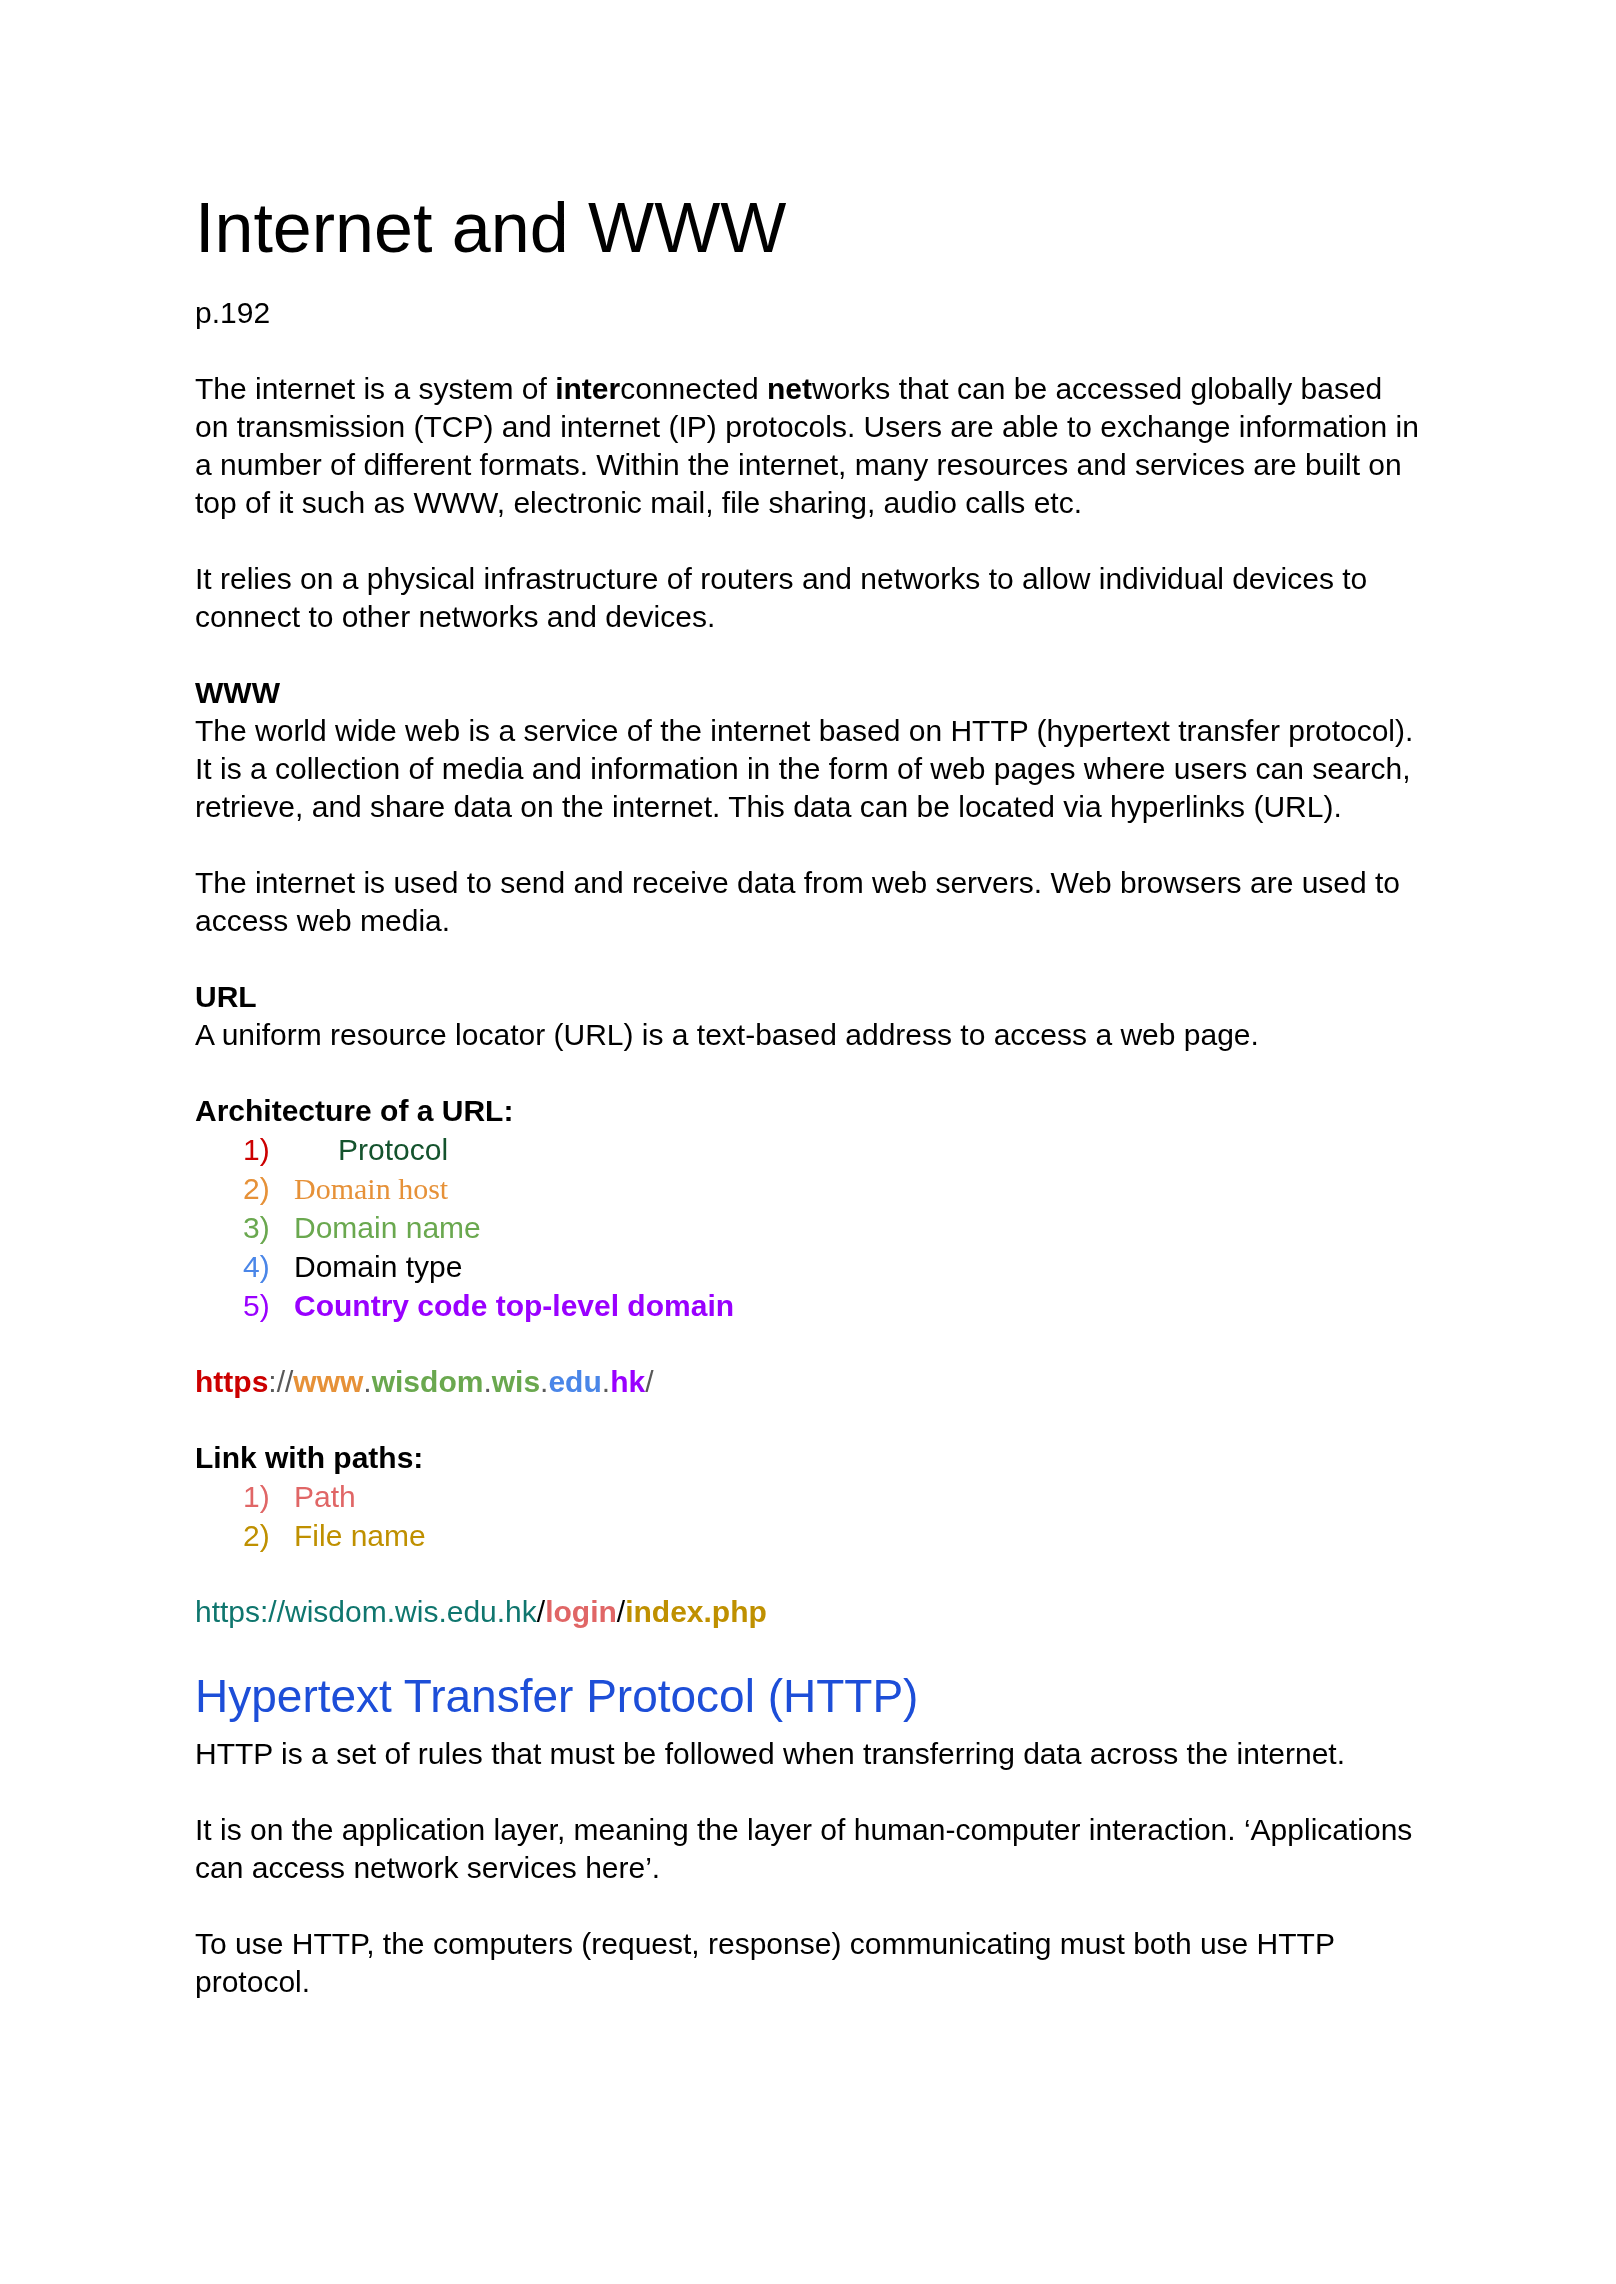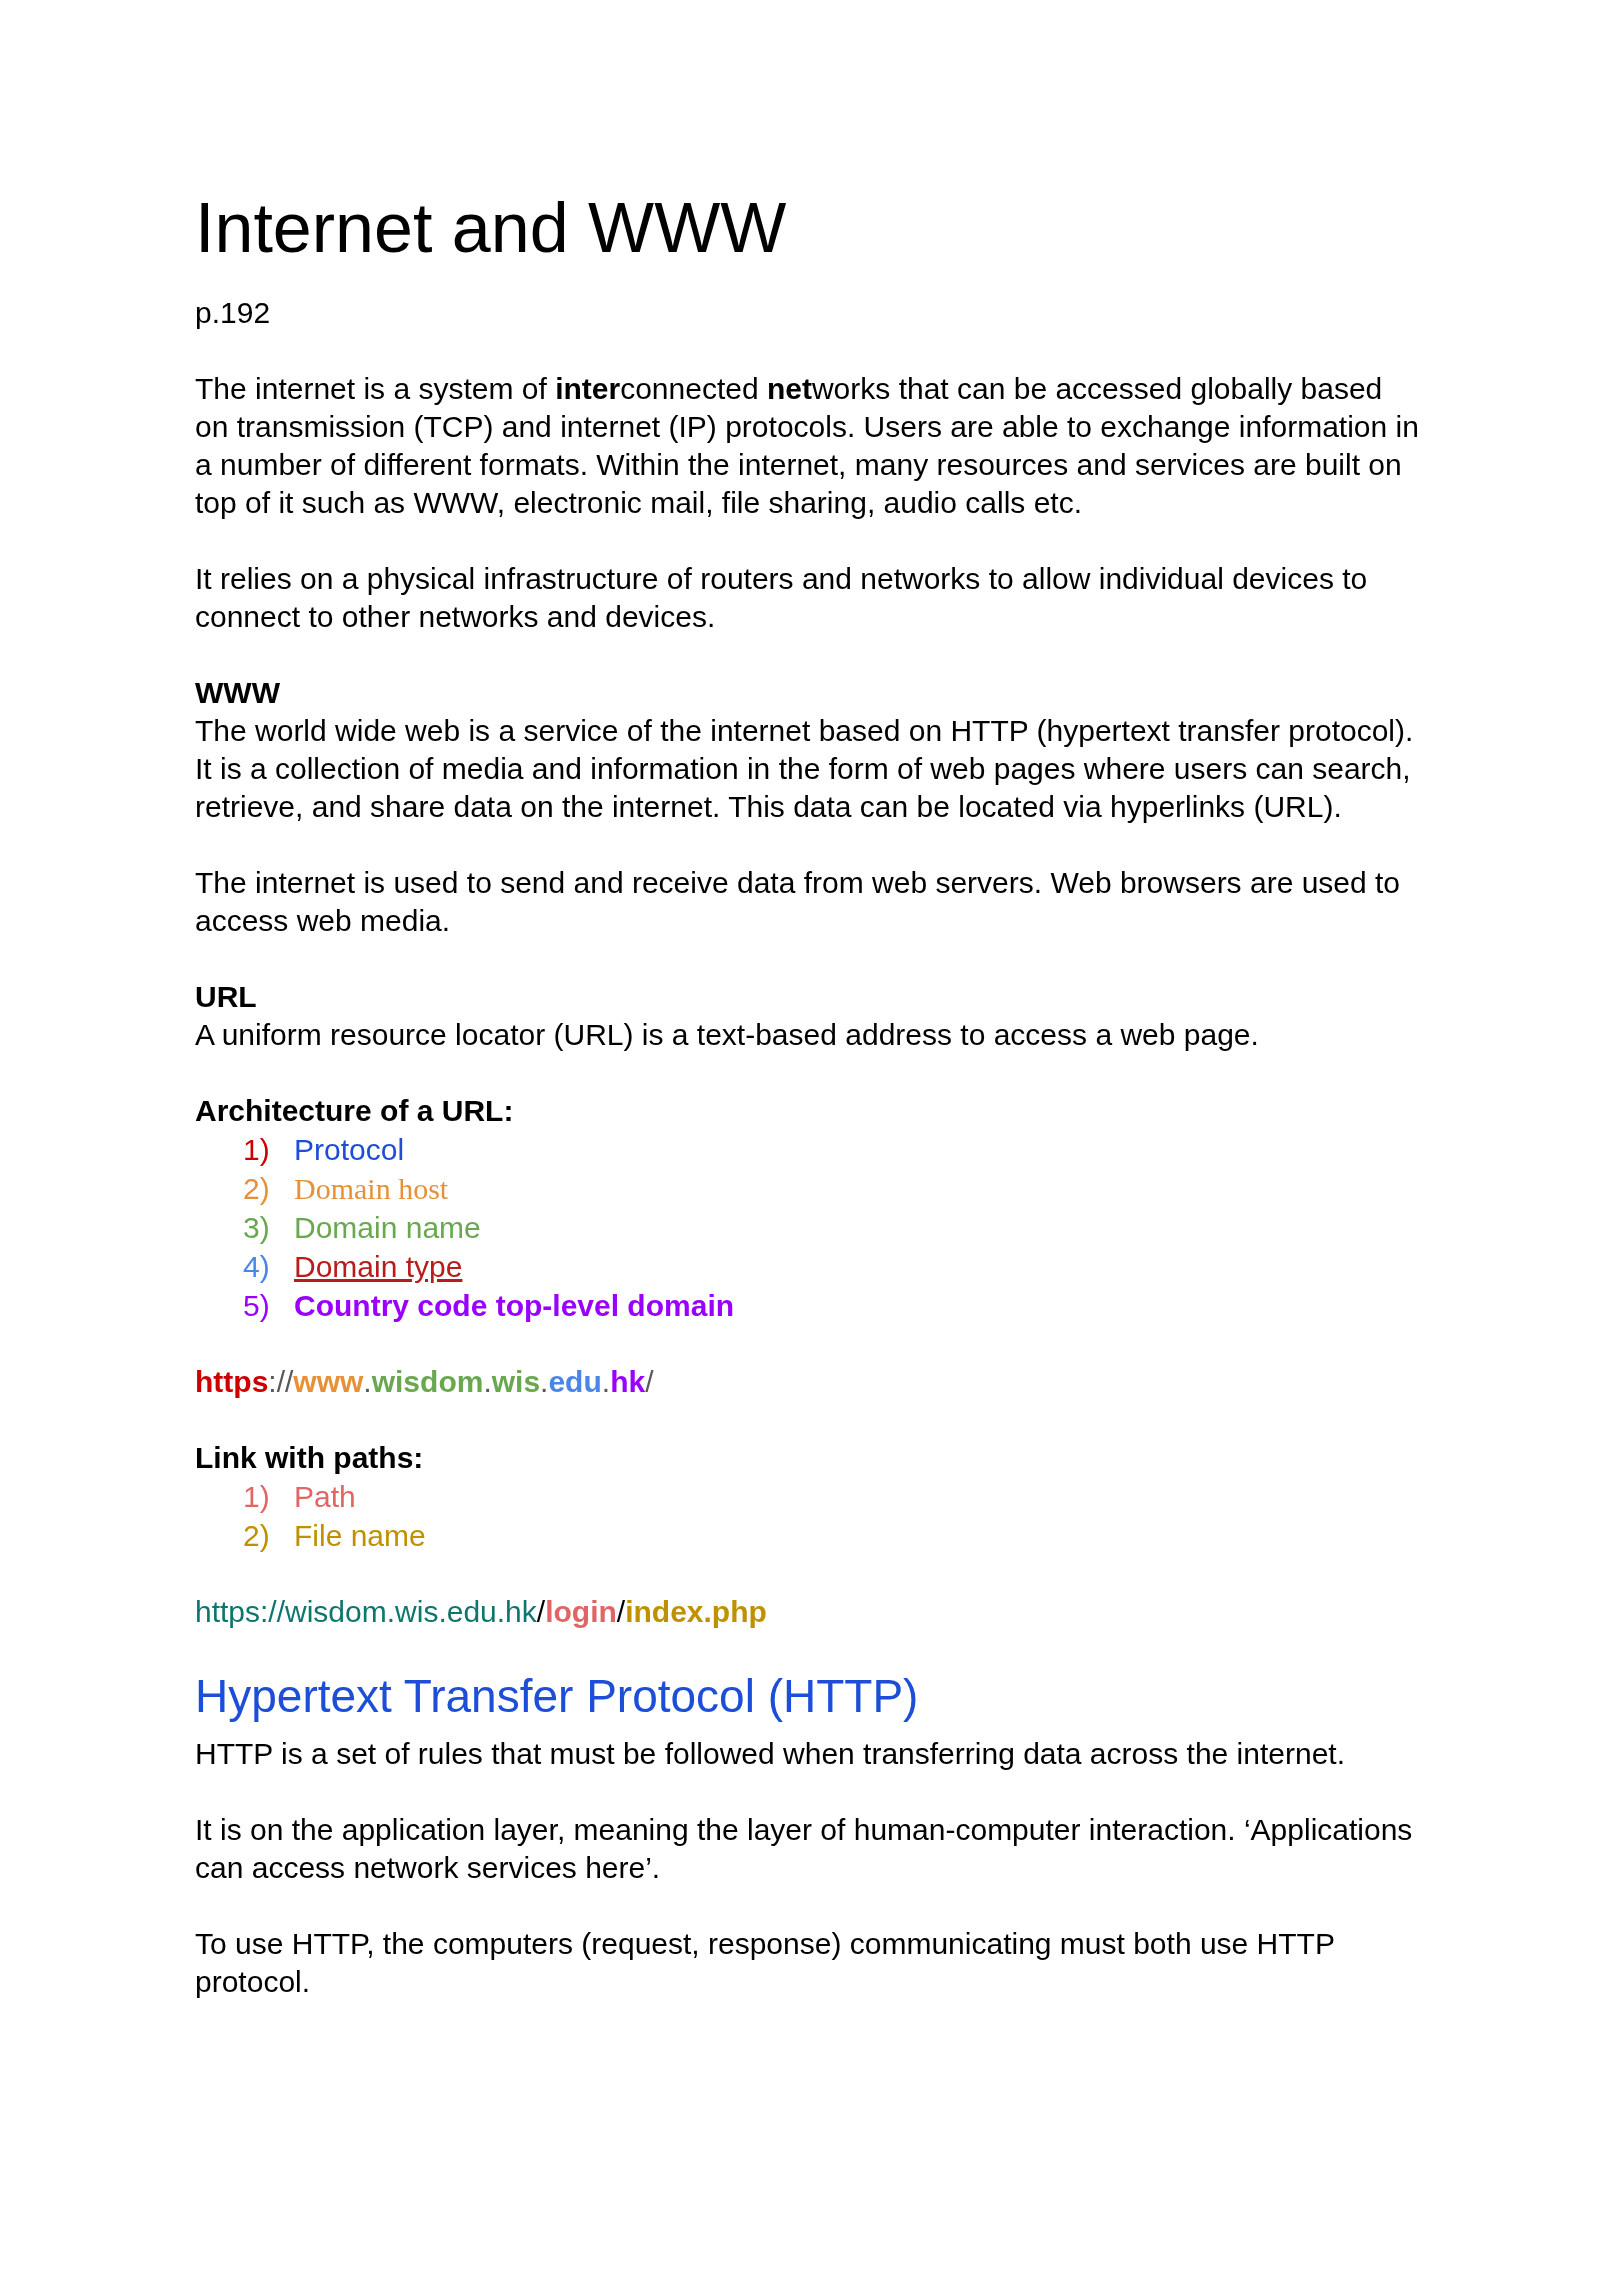--- a/index.html
+++ b/index.html
@@ -61,33 +61,33 @@
 
   <p class="body">The internet is used to send and receive data from web servers. Web browsers are used to access web media.</p>
 
   <h3 class="sub">URL</h3>
   <p class="body">A uniform resource locator (URL) is a text-based address to access a web page.</p>
 
   <h3 class="sub">Architecture of a URL:</h3>
   <div class="olist">
       <div class="list-item">
         <span class="num" style="color: rgb(204, 0, 0);">1)</span>
-        <span class="lab" style="color: #1d4ed8;">Protocol</span>
+        <span class="lab" style="color: #14532d; margin-left: 44px;">Protocol</span>
       </div>
       <div class="list-item">
         <span class="num" style="color: rgb(230, 145, 56);">2)</span>
         <span class="lab" style="color: rgb(230, 145, 56); font-family: Liberation Serif, serif;">Domain host</span>
       </div>
       <div class="list-item">
         <span class="num" style="color: rgb(106, 168, 79);">3)</span>
         <span class="lab" style="color: rgb(106, 168, 79);">Domain name</span>
       </div>
       <div class="list-item">
         <span class="num" style="color: rgb(74, 134, 232);">4)</span>
-        <span class="lab" style="color: #b91c1c; text-decoration: underline;">Domain type</span>
+        <span class="lab" style="color: #000000;">Domain type</span>
       </div>
       <div class="list-item">
         <span class="num" style="color: rgb(153, 0, 255);">5)</span>
         <span class="lab" style="color: rgb(153, 0, 255); font-weight: bold;">Country code top-level domain</span>
       </div>
     </div>
 
   <p class="url-line"><span style="font-weight: 700; color: rgb(204, 0, 0);">https</span><span style="color: rgb(89, 89, 89);">://</span><span style="font-weight: 700; color: rgb(230, 145, 56);">www</span><span style="color: rgb(89, 89, 89);">.</span><span style="font-weight: 700; color: rgb(106, 168, 79);">wisdom</span><span style="color: rgb(89, 89, 89);">.</span><span style="font-weight: 700; color: rgb(106, 168, 79);">wis</span><span style="color: rgb(89, 89, 89);">.</span><span style="font-weight: 700; color: rgb(74, 134, 232);">edu</span><span style="color: rgb(89, 89, 89);">.</span><span style="font-weight: 700; color: rgb(153, 0, 255);">hk</span><span style="color: rgb(89, 89, 89);">/</span></p>
 
   <h3 class="sub">Link with paths:</h3>

